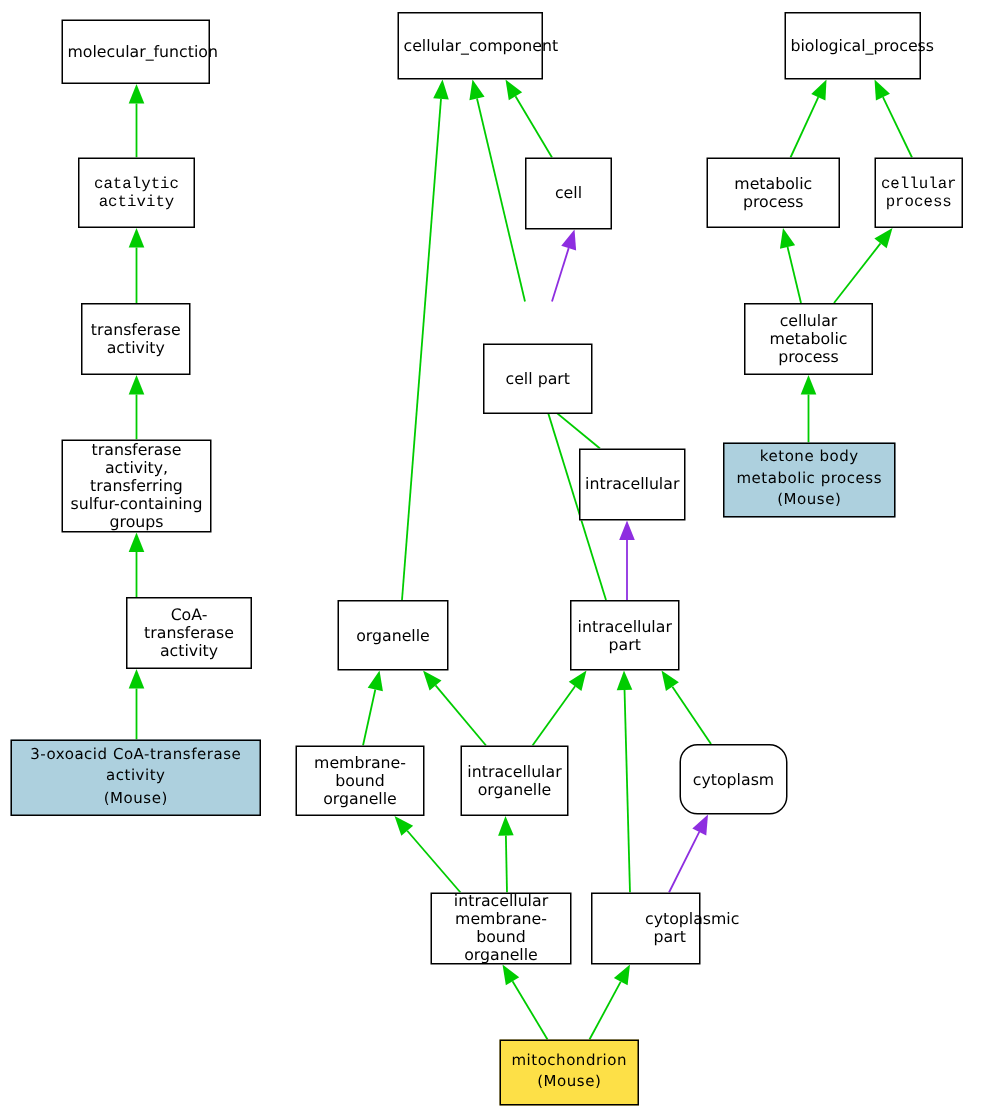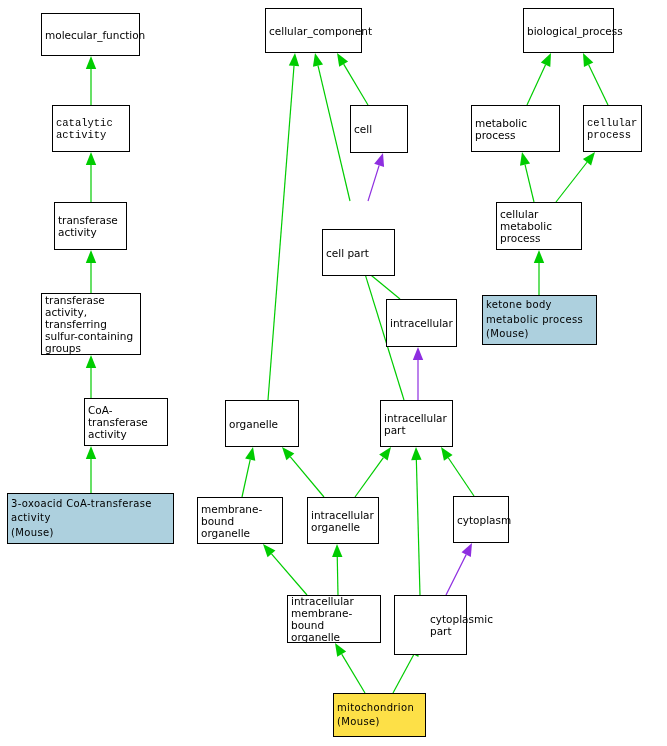--- a/index.html
+++ b/index.html
@@ -25,21 +25,21 @@
     pointer-events: none;
   }
   .node {
     position: absolute;
     box-sizing: border-box;
     border: 1px solid #000000;
     background: #ffffff;
     display: flex;
     align-items: center;
     justify-content: center;
-    text-align: left;
+    text-align: center;
     font-size: 10.5px;
     line-height: 12px;
     color: #000000;
     padding: 1px 3px;
     z-index: 2;
   }
   .node.highlight {
     background: #ADD0DE;
     font-size: 10px;
     line-height: 14.5px;
@@ -211,29 +211,29 @@
 part</span>
       </div>
       <div class="node" style="left: 197px; top: 497px; width: 86px; height: 47px; border-color: rgb(0, 0, 0); background: rgb(255, 255, 255);">
         <span class="node-label">membrane-bound
 organelle</span>
       </div>
       <div class="node" style="left: 307px; top: 497px; width: 72px; height: 47px; border-color: rgb(0, 0, 0); background: rgb(255, 255, 255);">
         <span class="node-label">intracellular
 organelle</span>
       </div>
-      <div class="node" style="left: 453px; top: 496px; width: 56px; height: 47px; border-color: rgb(0, 0, 0); background: rgb(255, 255, 255);">
+      <div class="node" style="left: 453px; top: 496px; width: 72px; height: 47px; border-color: rgb(0, 0, 0); background: rgb(255, 255, 255); border-radius: 12px;">
         <span class="node-label">cytoplasm</span>
       </div>
       <div class="node" style="left: 287px; top: 595px; width: 94px; height: 48px; border-color: rgb(0, 0, 0); background: rgb(255, 255, 255);">
         <span class="node-label">intracellular
 membrane-bound
 organelle</span>
       </div>
-      <div class="node" style="left: 394px; top: 595px; width: 73px; height: 60px; border-color: rgb(0, 0, 0); background: rgb(255, 255, 255); padding-left: 35px;">
+      <div class="node" style="left: 394px; top: 595px; width: 73px; height: 48px; border-color: rgb(0, 0, 0); background: rgb(255, 255, 255); padding-left: 35px;">
         <span class="node-label">cytoplasmic
 part</span>
       </div>
       <div class="node highlight" style="left: 333px; top: 693px; width: 93px; height: 44px; border-color: rgb(0, 0, 0); background: #fde047;">
         <span class="node-label">mitochondrion
 (Mouse)</span>
       </div>
       <div class="node" style="left: 523px; top: 8px; width: 91px; height: 45px; border-color: rgb(0, 0, 0); background: rgb(255, 255, 255);">
         <span class="node-label">biological_process</span>
       </div>

